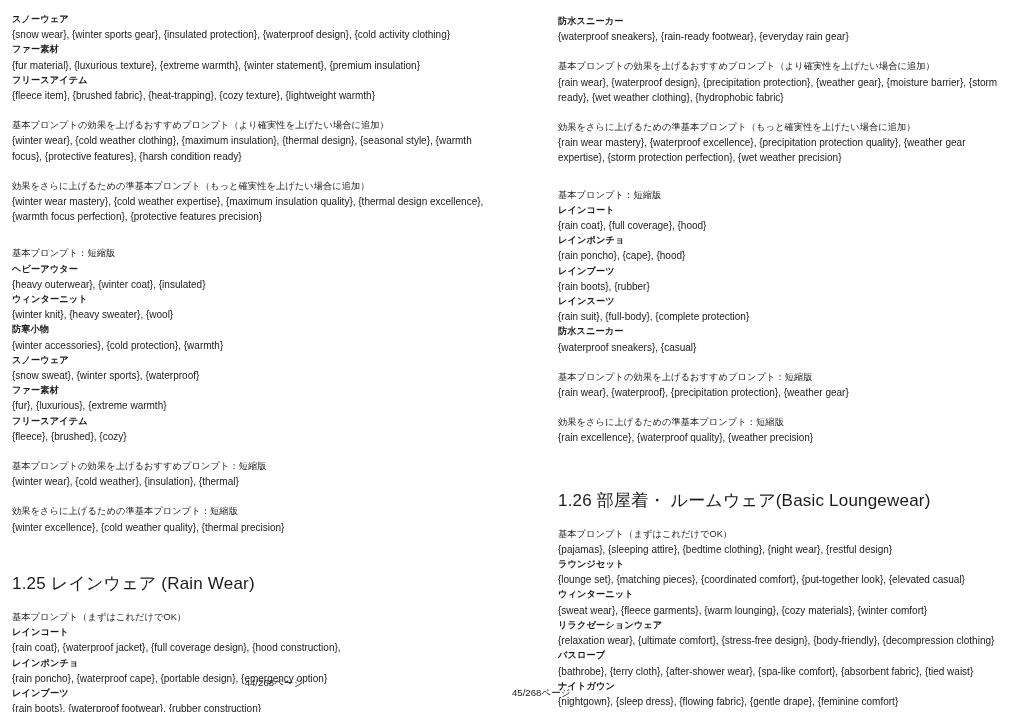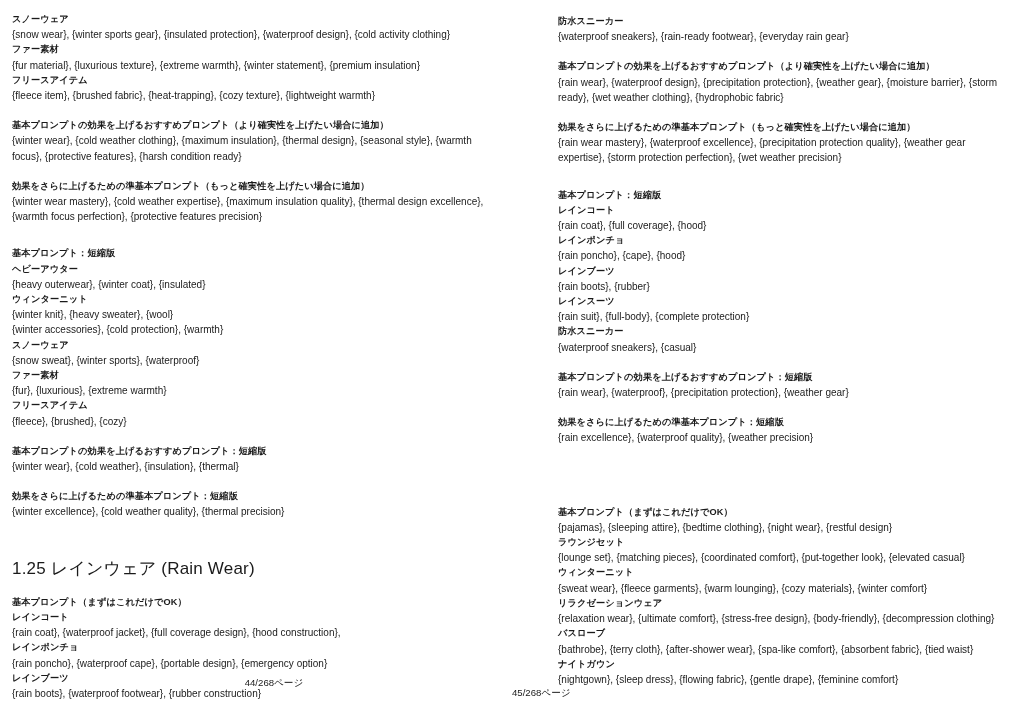--- a/index.html
+++ b/index.html
@@ -39,21 +39,21 @@
   }
   .page-body {
     display: block;
   }
   
   .blk { margin: 0; padding: 0; }
   .blk + .blk { margin-top: 0; }
 
   .label {
     font-size: 9.2px;
-    font-weight: bold;
+    font-weight: normal;
     line-height: 15.2px;
     letter-spacing: 0.1px;
     white-space: nowrap;
   }
   .term {
     font-size: 9.2px;
     font-weight: bold;
     line-height: 15.2px;
     letter-spacing: 0.1px;
     white-space: nowrap;
@@ -116,20 +116,21 @@
         <div class="blk tags">{winter wear}, {cold weather clothing}, {maximum insulation}, {thermal design}, {seasonal style}, {warmth focus}, {protective features}, {harsh condition ready}</div>
         <div class="blk gap-sm"></div>
         <div class="blk label">効果をさらに上げるための準基本プロンプト（もっと確実性を上げたい場合に追加）</div>
         <div class="blk tags">{winter wear mastery}, {cold weather expertise}, {maximum insulation quality}, {thermal design excellence}, {warmth focus perfection}, {protective features precision}</div>
         <div class="blk gap-md"></div>
         <div class="blk label">基本プロンプト：短縮版</div>
         <div class="blk term">ヘビーアウター</div>
         <div class="blk tags">{heavy outerwear}, {winter coat}, {insulated}</div>
         <div class="blk term">ウィンターニット</div>
         <div class="blk tags">{winter knit}, {heavy sweater}, {wool}</div>
+        <div class="blk term">防寒小物</div>
         <div class="blk tags">{winter accessories}, {cold protection}, {warmth}</div>
         <div class="blk term">スノーウェア</div>
         <div class="blk tags">{snow sweat}, {winter sports}, {waterproof}</div>
         <div class="blk term">ファー素材</div>
         <div class="blk tags">{fur}, {luxurious}, {extreme warmth}</div>
         <div class="blk term">フリースアイテム</div>
         <div class="blk tags">{fleece}, {brushed}, {cozy}</div>
         <div class="blk gap-sm"></div>
         <div class="blk label">基本プロンプトの効果を上げるおすすめプロンプト：短縮版</div>
         <div class="blk tags">{winter wear}, {cold weather}, {insulation}, {thermal}</div>
@@ -172,20 +173,21 @@
         <div class="blk tags">{rain suit}, {full-body}, {complete protection}</div>
         <div class="blk term">防水スニーカー</div>
         <div class="blk tags">{waterproof sneakers}, {casual}</div>
         <div class="blk gap-sm"></div>
         <div class="blk label">基本プロンプトの効果を上げるおすすめプロンプト：短縮版</div>
         <div class="blk tags">{rain wear}, {waterproof}, {precipitation protection}, {weather gear}</div>
         <div class="blk gap-sm"></div>
         <div class="blk label">効果をさらに上げるための準基本プロンプト：短縮版</div>
         <div class="blk tags">{rain excellence}, {waterproof quality}, {weather precision}</div>
         <div class="blk gap-xl"></div>
+        <div class="blk heading">1.26 部屋着・ ルームウェア(Basic Loungewear)</div>
         <div class="blk gap-sm"></div>
         <div class="blk label">基本プロンプト（まずはこれだけでOK）</div>
         <div class="blk tags">{pajamas}, {sleeping attire}, {bedtime clothing}, {night wear}, {restful design}</div>
         <div class="blk term">ラウンジセット</div>
         <div class="blk tags">{lounge set}, {matching pieces}, {coordinated comfort}, {put-together look}, {elevated casual}</div>
         <div class="blk term">ウィンターニット</div>
         <div class="blk tags">{sweat wear}, {fleece garments}, {warm lounging}, {cozy materials}, {winter comfort}</div>
         <div class="blk term">リラクゼーションウェア</div>
         <div class="blk tags">{relaxation wear}, {ultimate comfort}, {stress-free design}, {body-friendly}, {decompression clothing}</div>
         <div class="blk term">バスローブ</div>

